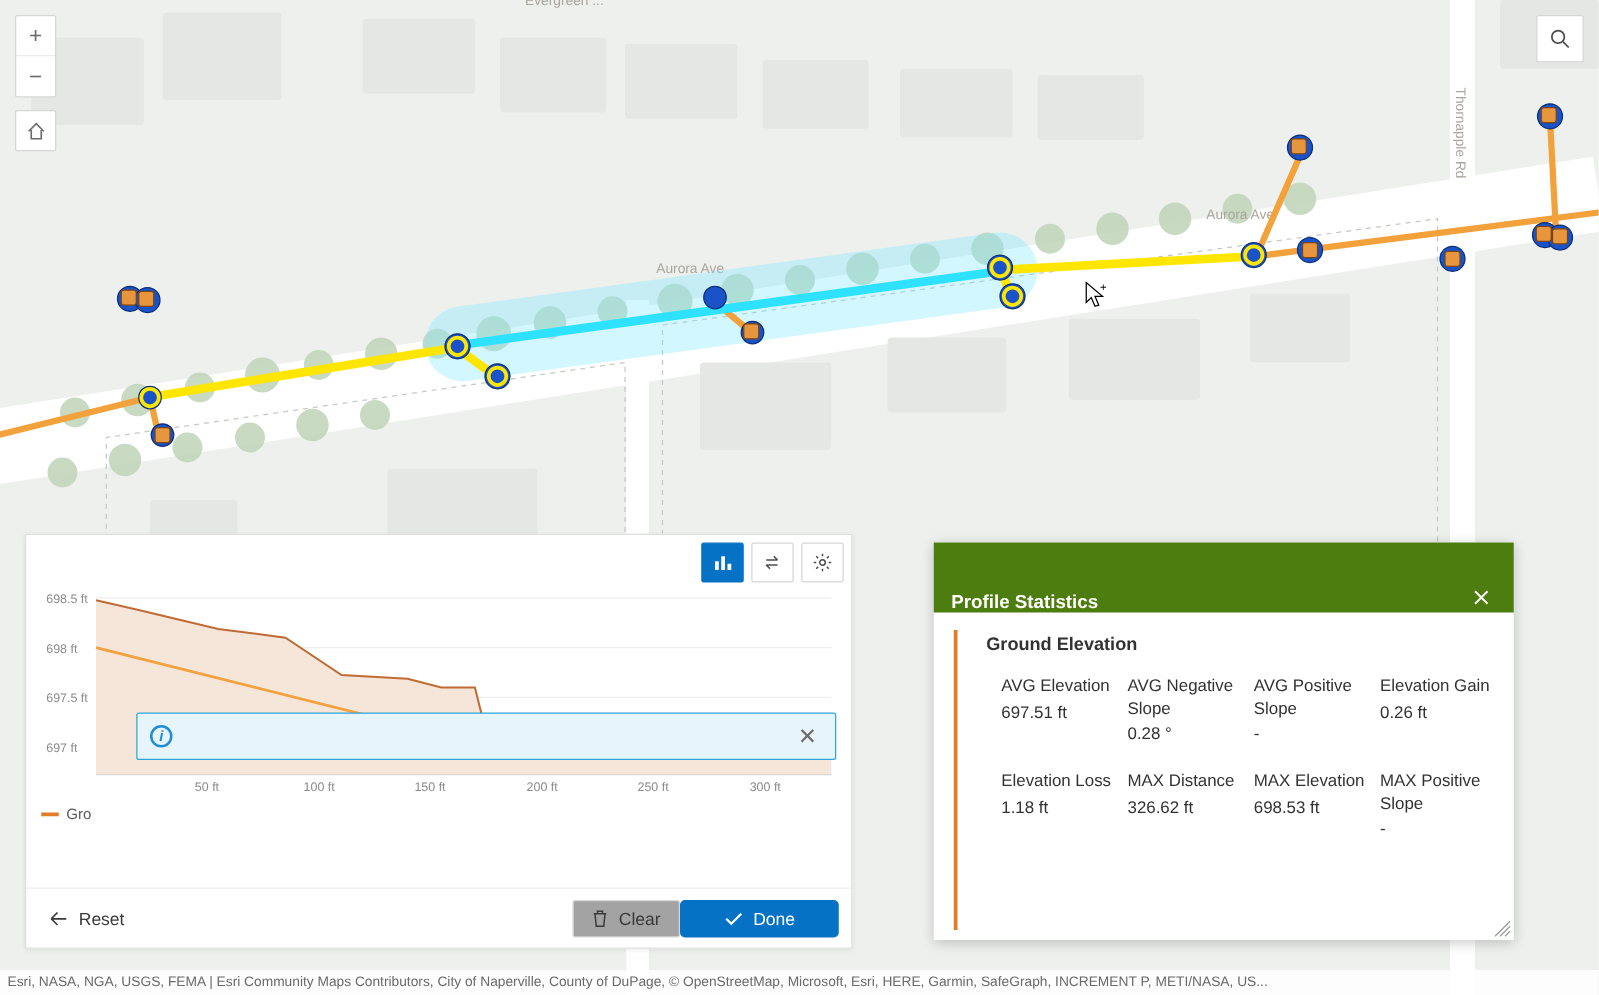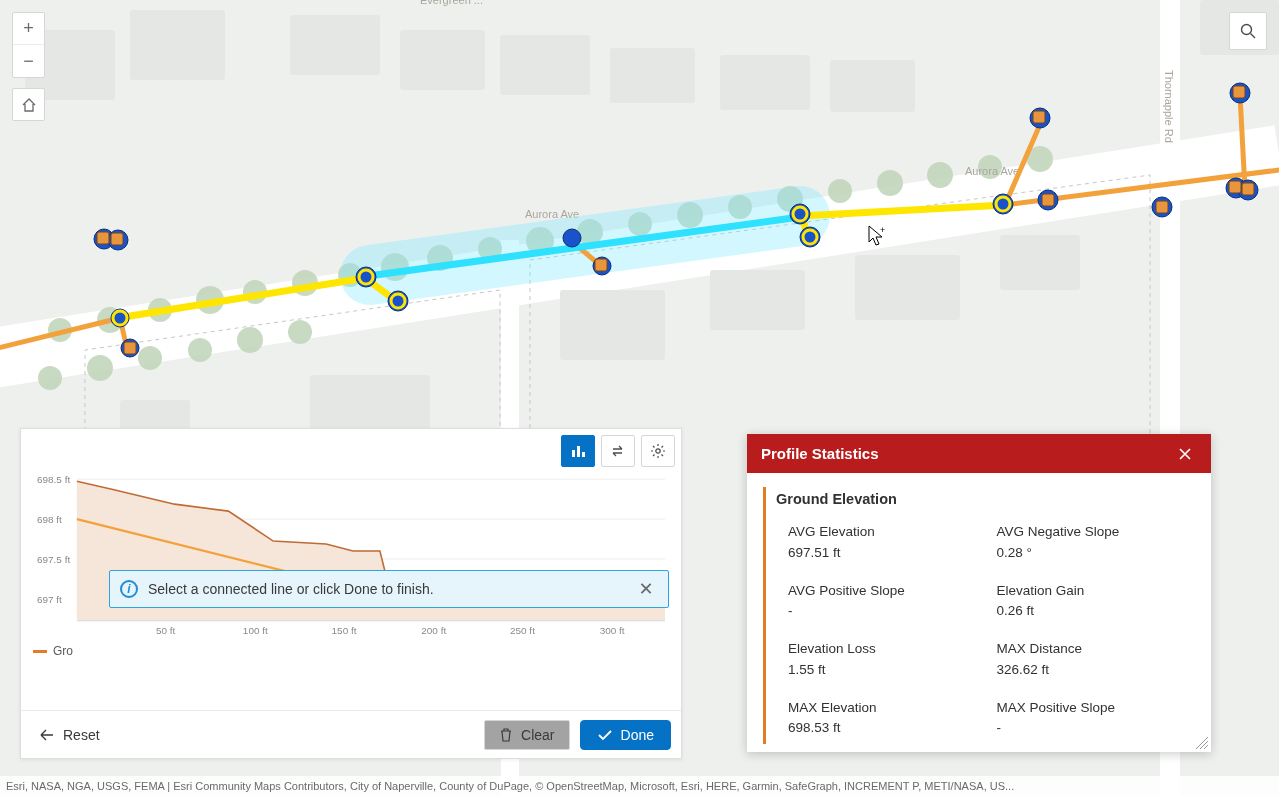--- a/index.html
+++ b/index.html
@@ -133,94 +133,93 @@
     width: 24px; height: 24px;
     display:flex; align-items:center; justify-content:center;
     color:#6a6a6a; cursor:pointer;
     font-size: 18px;
   }
   .profile-footer {
     height: 48px;
     border-top: 1px solid #ebebeb;
     display: flex; align-items: center;
     padding: 0 10px;
-    gap: 10px;
     margin-top: 52px;
   }
   .reset-btn {
     display: flex; align-items:center; gap:8px;
     padding: 6px 8px;
     font-size: 14px; color:#3a3a3a;
     cursor:pointer;
   }
   .spacer { flex: 1; }
   .clear-btn {
     display: flex; align-items:center; gap:8px;
     padding: 6px 14px;
     font-size: 14px; color:#3a3a3a;
     border: 1px solid #d6d6d6;
     background:#a3a3a3;
     border-radius:2px;
     cursor:pointer;
   }
   .done-btn {
     display: flex; align-items:center; gap:8px;
-    padding: 6px 16px;
+    padding: 6px 34px;
     font-size: 14px; color:#fff;
     background:#0672c6;
     border: 1px solid #0672c6;
     border-radius:4px;
     cursor:pointer;
   }
   
   .stats-panel {
     position: absolute;
     left: 747px;
     top: 434px;
     width: 464px;
     background: #fff;
     box-shadow: 0 2px 10px rgba(0,0,0,.2);
     display:flex; flex-direction:column;
     height: 318px;
   }
   .stats-header {
-    height: 39px;
-    background: #b91c1c;
+    height: 56px;
+    background: #4d7c0f;
     color: #fff;
-    display:flex; align-items:center;
+    display:flex; align-items:flex-end;
     padding: 0 14px;
     font-size: 15px;
     font-weight: 600;
   }
   .stats-header .close-x2 {
     margin-left:auto;
     cursor:pointer;
     width: 24px; height:24px;
     display:flex; align-items:center; justify-content:center;
   }
   .stats-body {
     padding: 14px 16px 8px 16px;
     overflow: hidden;
     flex: 1;
     position: relative;
   }
   .stats-card {
     border-left: 3px solid #e27d27;
-    padding: 4px 0 4px 10px;
+    padding: 4px 0 4px 23px;
     height: 100%;
   }
   .stats-card h3 {
     font-size: 14.5px;
     font-weight: 600;
     margin-bottom: 16px;
     color: #323232;
   }
   .stats-grid {
     display: grid;
-    grid-template-columns: 1fr 1fr;
+    grid-template-columns: 1fr 1fr 1fr 1fr;
     row-gap: 22px;
     column-gap: 10px;
     padding-left: 12px;
   }
   .stat .lbl { font-size: 13.5px; color:#323232; margin-bottom: 4px; line-height:1.3; }
   .stat .val { font-size: 13.5px; color:#323232; }
   .resize-handle {
     position: absolute;
     right: 2px; bottom: 2px;
     width: 14px; height: 14px;
@@ -455,21 +454,20 @@
           <text x="585" y="163">300 ft</text>
         </g>
       </svg>
     </div>
 
     <div class="legend-row">
       <span class="legend-swatch"></span>
       <span>Gro</span>
       <div class="info-bar">
         <span class="info-icon">i</span>
-        <span>Select a connected line or click Done to finish.</span>
         <span class="close-x">✕</span>
       </div>
     </div>
 
     <div class="profile-footer">
       <div class="reset-btn">
         <svg width="16" height="12" viewBox="0 0 16 12">
             <path d="M14 6 H2 M2 6 L7 1 M2 6 L7 11" fill="none" stroke="#3a3a3a" stroke-width="1.4"></path>
           </svg>
         <span>Reset</span>
@@ -514,21 +512,21 @@
           <div class="stat">
             <div class="lbl">AVG Positive Slope</div>
             <div class="val">-</div>
           </div>
           <div class="stat">
             <div class="lbl">Elevation Gain</div>
             <div class="val">0.26 ft</div>
           </div>
           <div class="stat">
             <div class="lbl">Elevation Loss</div>
-            <div class="val">1.55 ft</div>
+            <div class="val">1.18 ft</div>
           </div>
           <div class="stat">
             <div class="lbl">MAX Distance</div>
             <div class="val">326.62 ft</div>
           </div>
           <div class="stat">
             <div class="lbl">MAX Elevation</div>
             <div class="val">698.53 ft</div>
           </div>
           <div class="stat">

